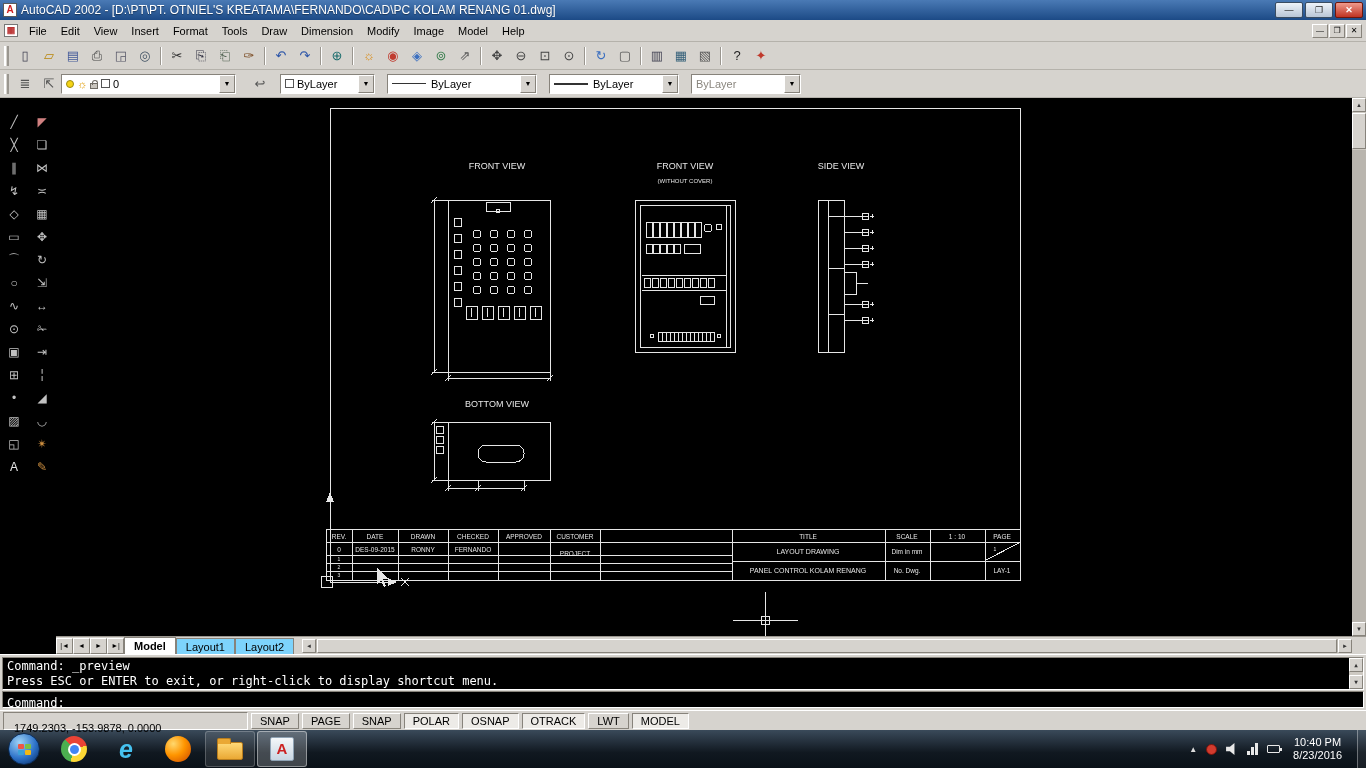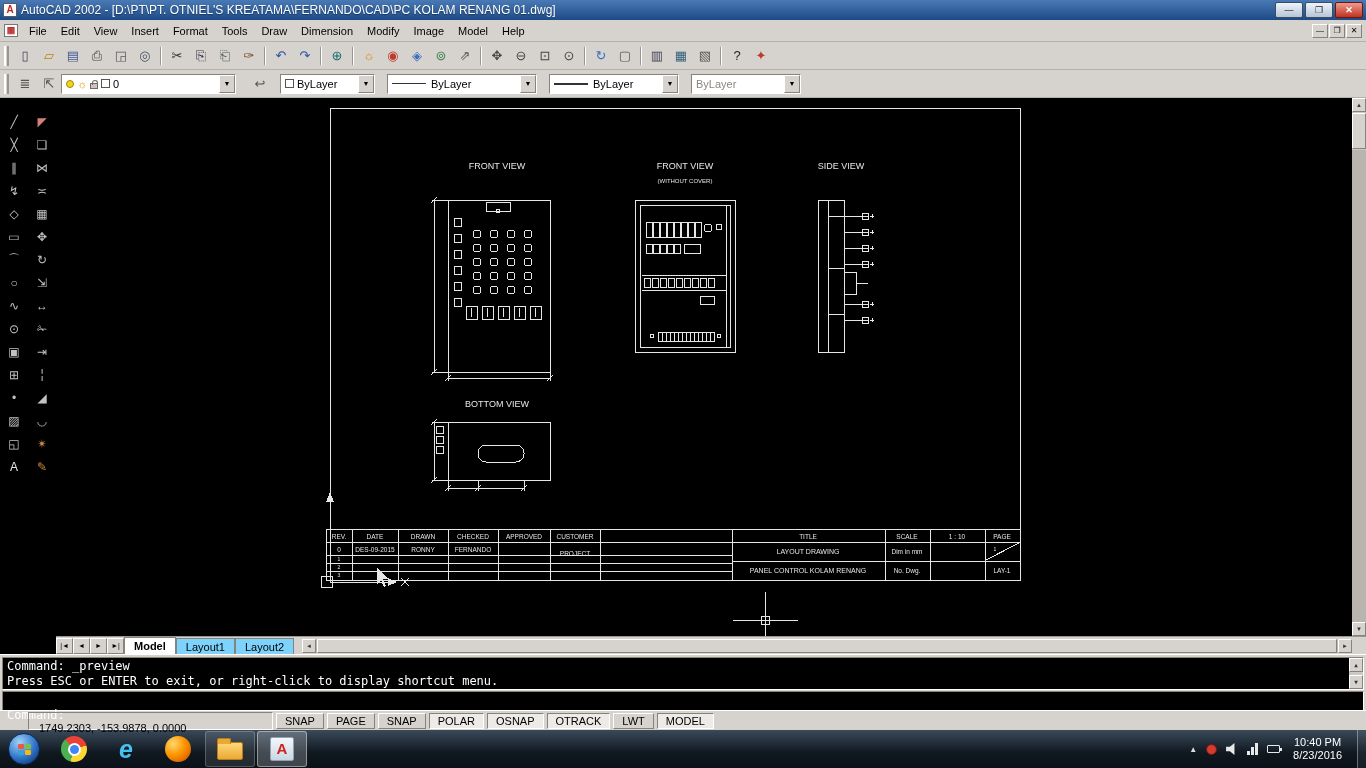--- a/index.html
+++ b/index.html
@@ -89,27 +89,27 @@
   .corner { width:14px; height:16px; background:#d6d3ce; flex:none; }
 
   
   .cmd { height:56px; background:#d6d3ce; padding:2px; border-top:1px solid #fff; }
   .cmd-hist { position:relative; height:33px; background:#000; color:#fff; border:1px solid;
               border-color:#87837b #fff #fff #87837b; font-family:"DejaVu Sans Mono",monospace;
               font-size:12px; line-height:15px; padding:1px 4px; }
   .cmd-scroll { position:absolute; right:0; top:0; bottom:0; width:14px; background:#cdc9c2;
                 display:flex; flex-direction:column; justify-content:space-between; }
   .cmd-input { height:17px; background:#000; color:#fff; border:1px solid; border-color:#87837b #fff #fff #87837b;
-               font-family:"DejaVu Sans Mono",monospace; font-size:12px; line-height:14px; padding:16px 4px; margin-top:1px; }
+               font-family:"DejaVu Sans Mono",monospace; font-size:12px; line-height:14px; padding:4px 4px; margin-top:1px; }
 
   
   .statusbar { height:20px; background:#d6d3ce; display:flex; align-items:center; gap:3px;
                padding:0 3px; font-size:11px; border-top:1px solid #fff; }
   .coords { min-width:245px; height:16px; line-height:14px; padding:8px 10px; border:1px solid;
-            border-color:#87837b #fff #fff #87837b;margin-left:25px; }
+            border-color:#87837b #fff #fff #87837b; }
   .toggle { height:16px; line-height:14px; padding:0 8px; border:1px solid; border-color:#fff #87837b #87837b #fff; }
   .toggle.pressed { border-color:#87837b #fff #fff #87837b; background:#edebe7; }
 
   
   .taskbar { height:38px; background:linear-gradient(#3a4a5a,#101820 60%,#0a1118); display:flex; align-items:center; }
   .orb { width:32px; height:32px; border-radius:50%; margin:0 8px;
          background:radial-gradient(circle at 35% 28%, #9fd4f7, #2d72c8 55%, #0d3570 90%);
          border:1px solid #0a2a55; display:flex; align-items:center; justify-content:center; }
   .flag { width:13px; height:11px; display:grid; grid-template-columns:6px 6px; grid-auto-rows:5px; gap:1px; }
   .flag span { border-radius:1px; }

